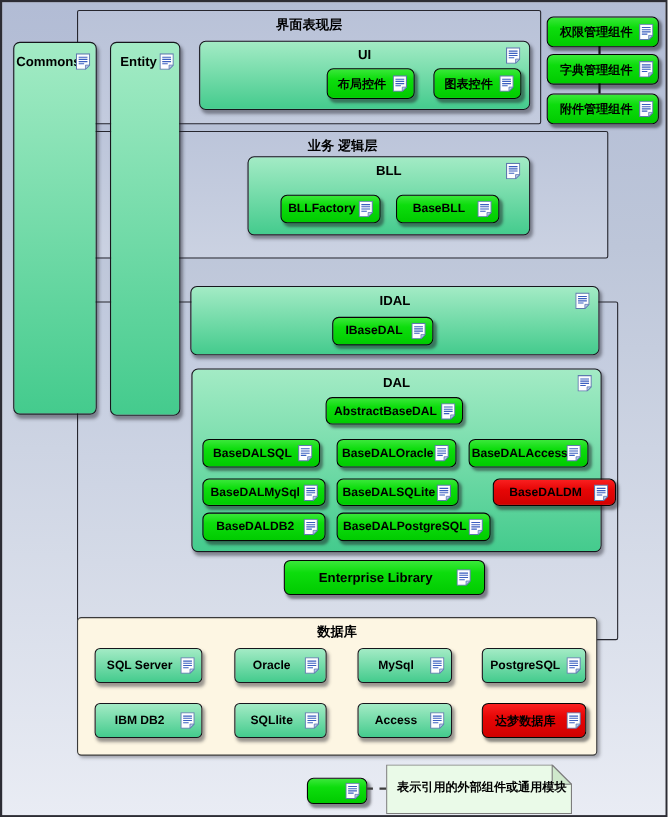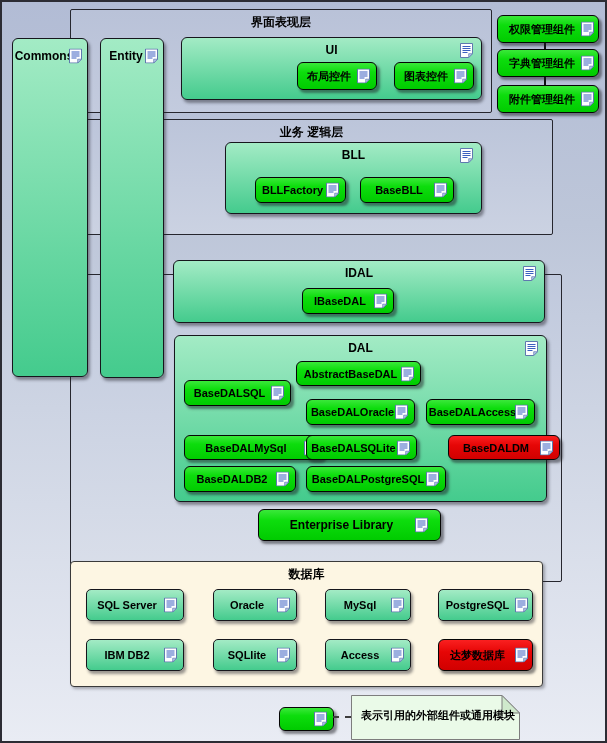--- a/index.html
+++ b/index.html
@@ -176,21 +176,21 @@
   </div>
   <div class="gbox" style="left:294px;top:359px;width:123px;height:23px;">
     <span class="lbl">AbstractBaseDAL</span>
     <span class="icon-r"><svg width="13" height="15" viewBox="0 0 13 15">
           <path d="M.5.5h12v10.2L8.7 14.5H.5z" fill="#fdfeff" stroke="#5e79ae"></path>
           <path d="M12.5 10.7L8.7 14.5v-3.8z" fill="#b7c8ec" stroke="#5e79ae" stroke-width=".7"></path>
           <path d="M2.5 3.5h8M2.5 5.5h8M2.5 7.5h8M2.5 9.5h5" stroke="#3b5fc0"></path>
         </svg></span>
   </div>
 
-  <div class="gbox" style="left:182px;top:378px;width:105px;height:24px;">
+  <div class="gbox" style="left:182px;top:397px;width:105px;height:24px;">
     <span class="lbl">BaseDALSQL</span>
     <span class="icon-r"><svg width="13" height="15" viewBox="0 0 13 15">
           <path d="M.5.5h12v10.2L8.7 14.5H.5z" fill="#fdfeff" stroke="#5e79ae"></path>
           <path d="M12.5 10.7L8.7 14.5v-3.8z" fill="#b7c8ec" stroke="#5e79ae" stroke-width=".7"></path>
           <path d="M2.5 3.5h8M2.5 5.5h8M2.5 7.5h8M2.5 9.5h5" stroke="#3b5fc0"></path>
         </svg></span>
   </div>
   <div class="gbox" style="left:304px;top:397px;width:107px;height:24px;">
     <span class="lbl">BaseDALOracle</span>
     <span class="icon-r"><svg width="13" height="15" viewBox="0 0 13 15">
@@ -201,21 +201,21 @@
   </div>
   <div class="gbox" style="left:424px;top:397px;width:107px;height:24px;">
     <span class="lbl">BaseDALAccess</span>
     <span class="icon-r"><svg width="13" height="15" viewBox="0 0 13 15">
           <path d="M.5.5h12v10.2L8.7 14.5H.5z" fill="#fdfeff" stroke="#5e79ae"></path>
           <path d="M12.5 10.7L8.7 14.5v-3.8z" fill="#b7c8ec" stroke="#5e79ae" stroke-width=".7"></path>
           <path d="M2.5 3.5h8M2.5 5.5h8M2.5 7.5h8M2.5 9.5h5" stroke="#3b5fc0"></path>
         </svg></span>
   </div>
 
-  <div class="gbox" style="left:182px;top:433px;width:110px;height:23px;padding-left:28px;">
+  <div class="gbox" style="left:182px;top:433px;width:110px;height:23px;">
     <span class="lbl">BaseDALMySql</span>
     <span class="icon-r"><svg width="13" height="15" viewBox="0 0 13 15">
           <path d="M.5.5h12v10.2L8.7 14.5H.5z" fill="#fdfeff" stroke="#5e79ae"></path>
           <path d="M12.5 10.7L8.7 14.5v-3.8z" fill="#b7c8ec" stroke="#5e79ae" stroke-width=".7"></path>
           <path d="M2.5 3.5h8M2.5 5.5h8M2.5 7.5h8M2.5 9.5h5" stroke="#3b5fc0"></path>
         </svg></span>
   </div>
   <div class="gbox" style="left:304px;top:433px;width:109px;height:23px;">
     <span class="lbl">BaseDALSQLite</span>
     <span class="icon-r"><svg width="13" height="15" viewBox="0 0 13 15">

